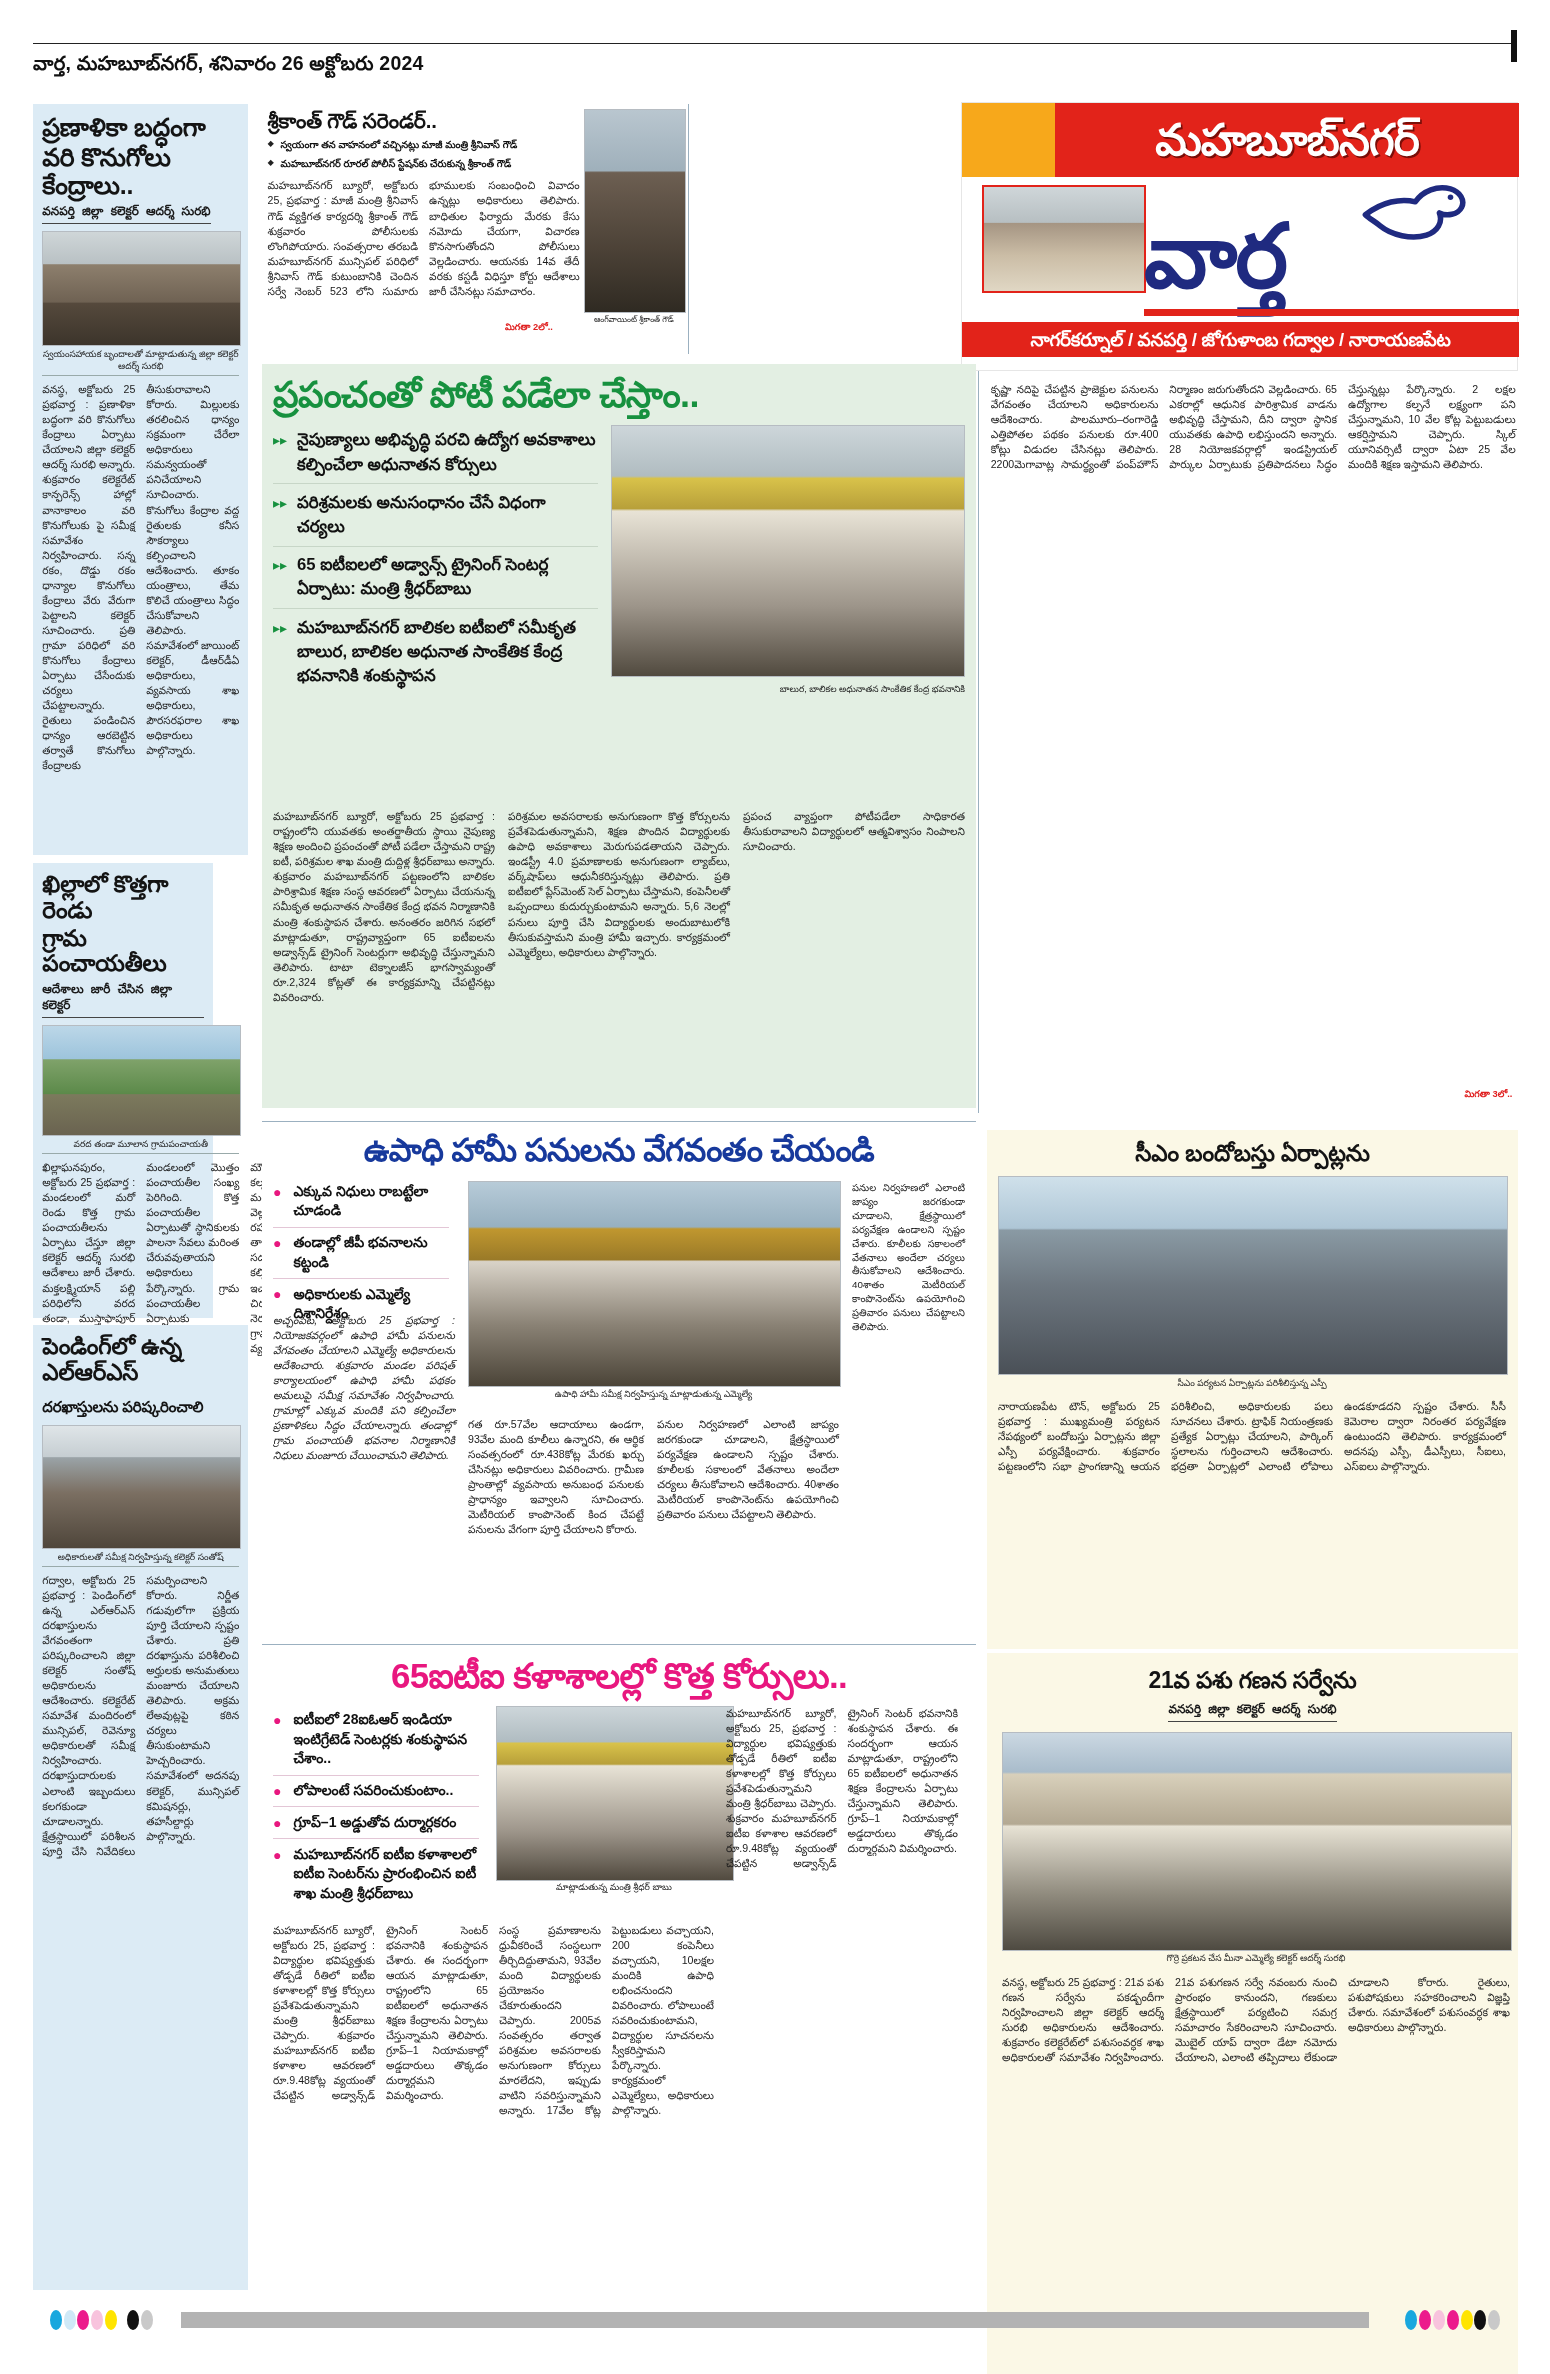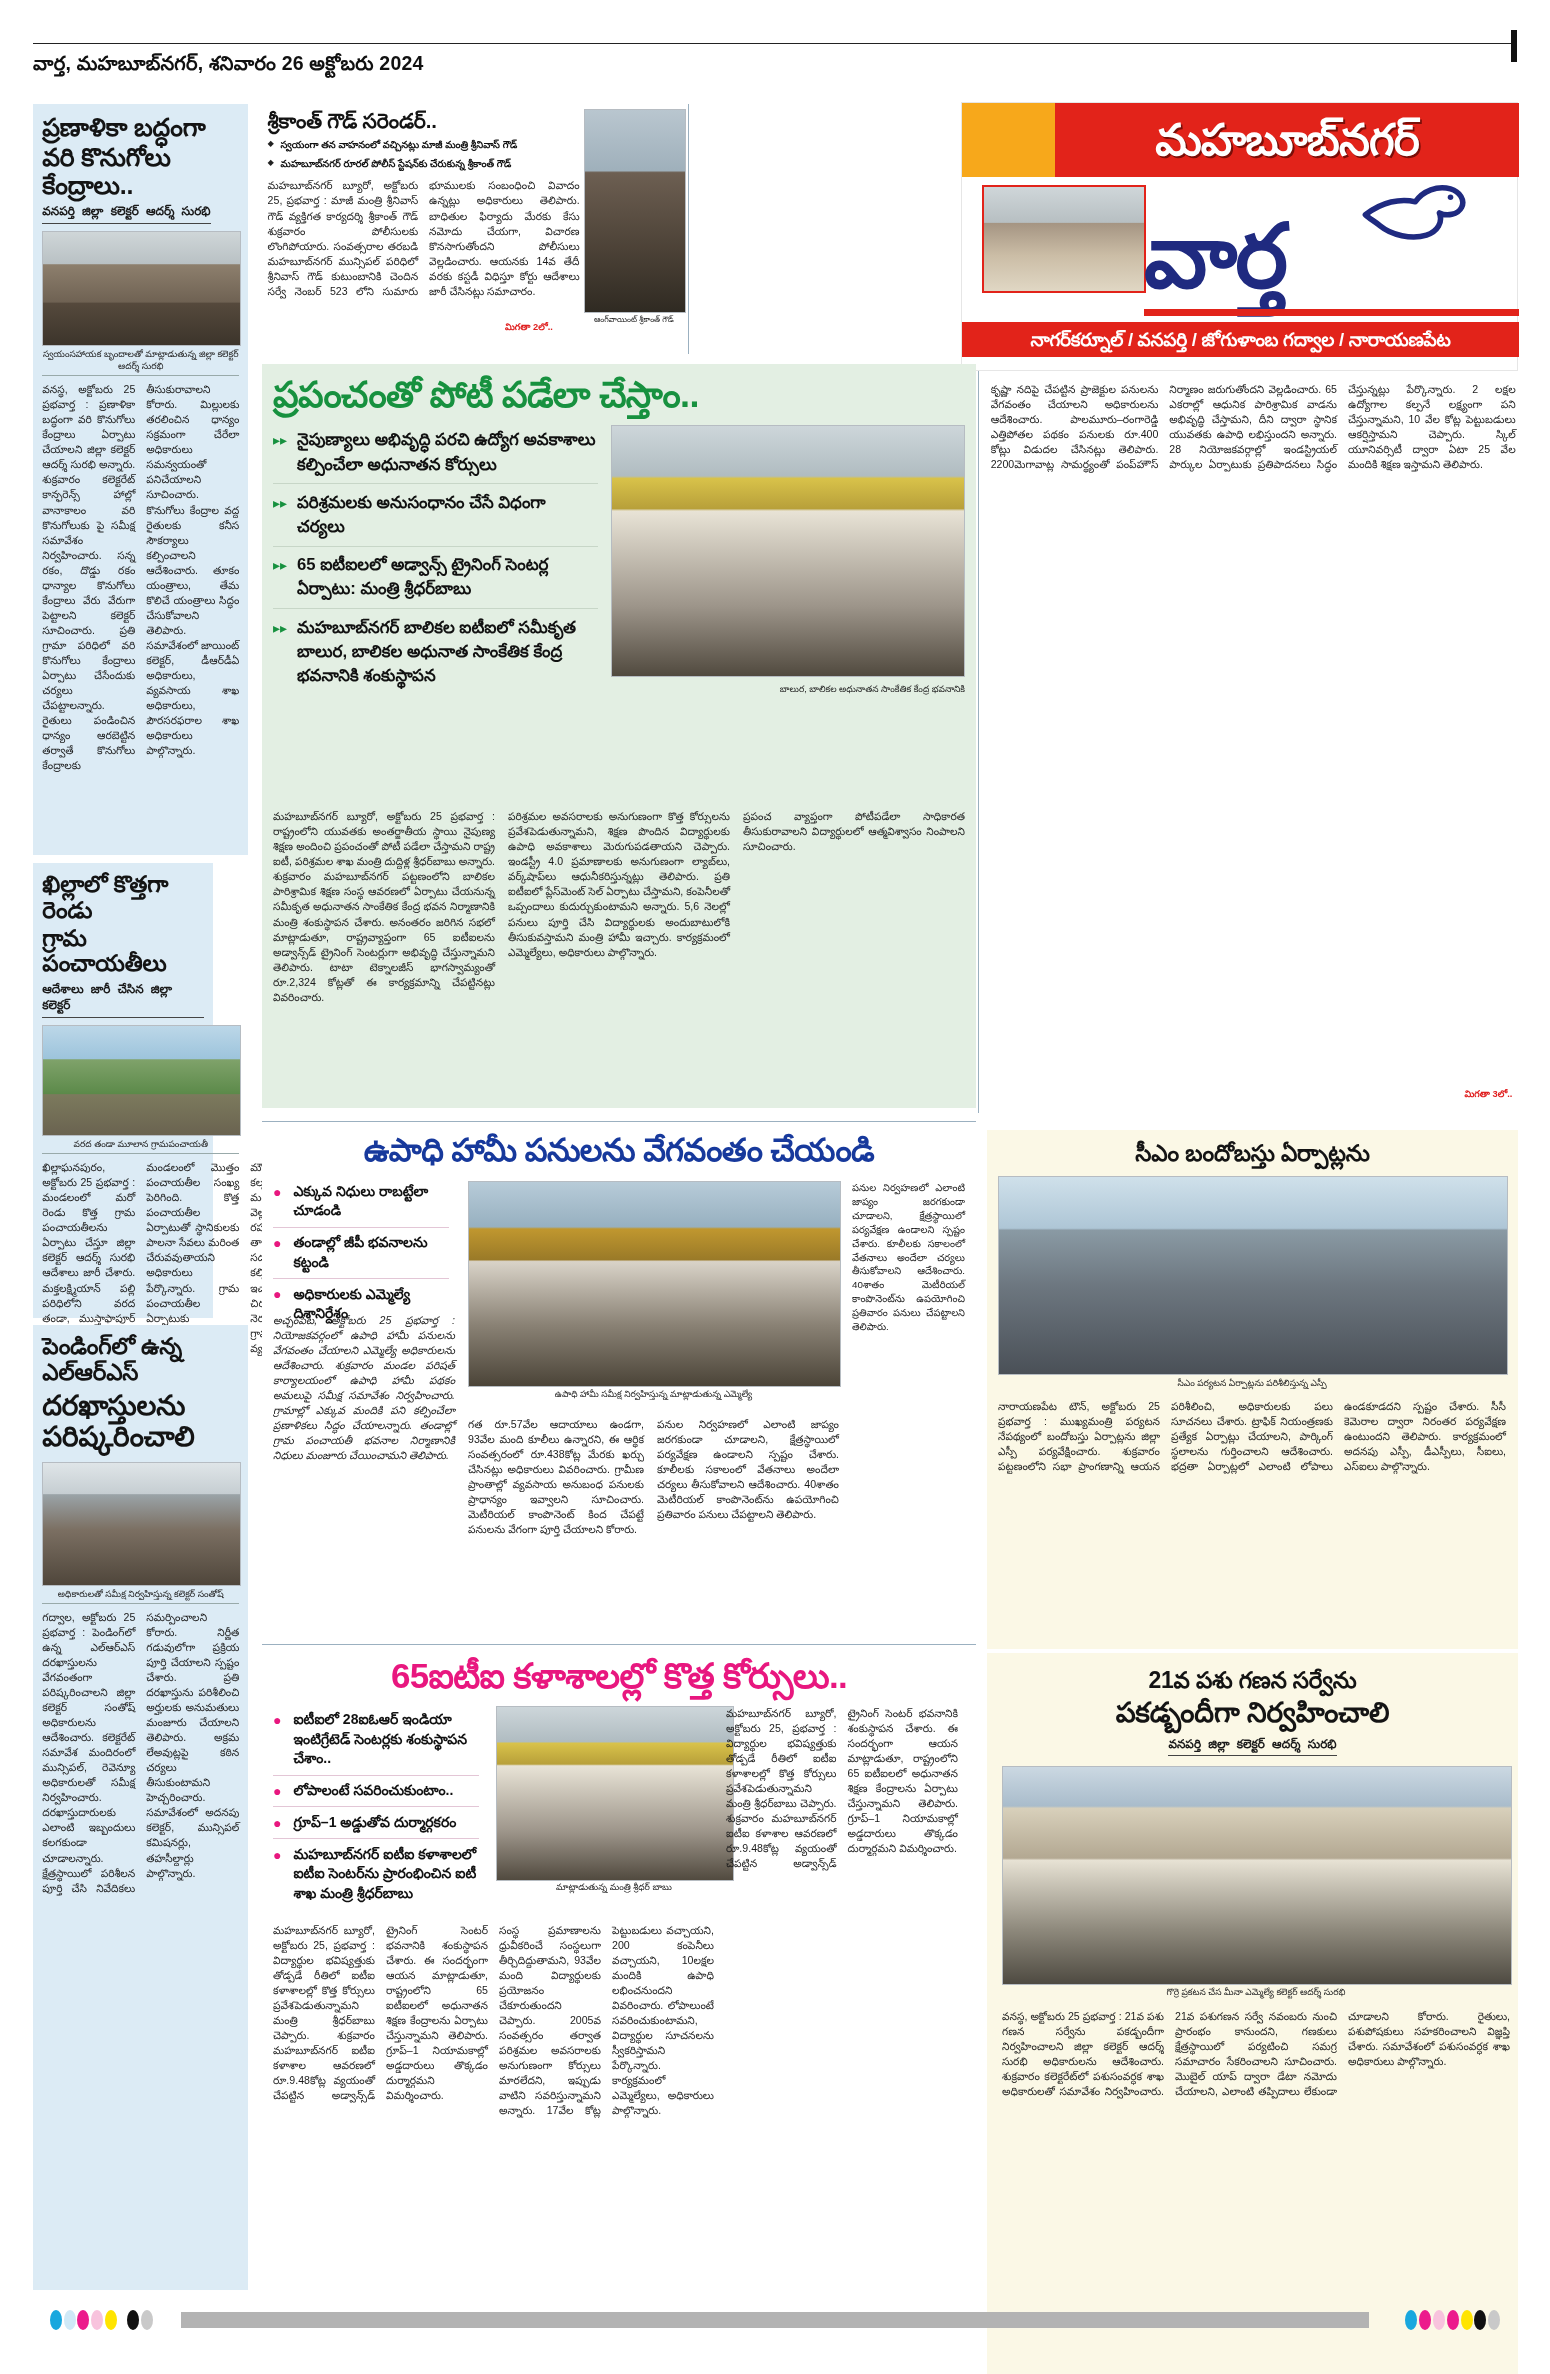--- a/index.html
+++ b/index.html
@@ -141,21 +141,21 @@
     <div class="hl hl-blk" style="font-size:23px;">ఖిల్లాలో కొత్తగా రెండు</div>
     <div class="hl hl-blk" style="font-size:23px;margin-top:1.9px;">గ్రామ పంచాయతీలు</div>
     <div class="sub" style="margin-top:5.6px;font-size:12px;">ఆదేశాలు జారీ చేసిన జిల్లా కలెక్టర్</div>
     <div class="photo village" style="margin-top:7.4px;width:197px;height:109px;"></div>
     <div class="caption" style="width:197px;margin-top:2.8px;">వరద తండా మూలాన గ్రామపంచాయతీ</div>
     <div class="body-col" style="margin-top:6.5px;width:197px;column-count:2;height:232px;">ఖిల్లాఘనపురం, అక్టోబరు 25 ప్రభవార్త : మండలంలో మరో రెండు కొత్త గ్రామ పంచాయతీలను ఏర్పాటు చేస్తూ జిల్లా కలెక్టర్ ఆదర్శ్ సురభి ఆదేశాలు జారీ చేశారు. మక్తలక్ష్మియాన్ పల్లి పరిధిలోని వరద తండా, ముస్తాఫాపూర్ పరిధిలోని మరో తండాను కొత్త పంచాయతీలుగా ప్రకటించారు. దీంతో మండలంలో మొత్తం పంచాయతీల సంఖ్య పెరిగింది. కొత్త పంచాయతీల ఏర్పాటుతో స్థానికులకు పాలనా సేవలు మరింత చేరువవుతాయని అధికారులు పేర్కొన్నారు. గ్రామ పంచాయతీల ఏర్పాటుకు సంబంధించి ప్రత్యేక అధికారులను నియమించనున్నట్లు తెలిపారు. తండాలలో మౌలిక వసతుల కల్పనకు నిధులు మంజూరు చేస్తామని వెల్లడించారు. రహదారులు, తాగునీరు, విద్యుత్ సదుపాయం కల్పిస్తామని హామీ ఇచ్చారు. స్థానికుల చిరకాల కోరిక నెరవేరిందని గ్రామస్తులు హర్షం వ్యక్తం చేశారు.</div>
   </div>
 
   <div class="tile tint-blue" style="left:33px;top:1325px;width:215px;height:965px;padding:9.3px;">
     <div class="hl hl-blk" style="font-size:23px;">పెండింగ్‌లో ఉన్న ఎల్‌ఆర్‌ఎస్</div>
-    <div class="hl hl-blk" style="font-size:28px;margin-top:4px;">దరఖాస్తులను పరిష్కరించాలి</div>
+    <div class="hl hl-blk" style="font-size:15px;margin-top:13px;">దరఖాస్తులను పరిష్కరించాలి</div>
     <div class="photo room" style="margin-top:9.3px;width:197px;height:122px;"></div>
     <div class="caption" style="width:197px;margin-top:2.8px;">అధికారులతో సమీక్ష నిర్వహిస్తున్న కలెక్టర్ సంతోష్</div>
     <div class="body-col" style="margin-top:6.5px;width:197px;column-count:2;height:742px;">గద్వాల, అక్టోబరు 25 ప్రభవార్త : పెండింగ్‌లో ఉన్న ఎల్‌ఆర్‌ఎస్ దరఖాస్తులను వేగవంతంగా పరిష్కరించాలని జిల్లా కలెక్టర్ సంతోష్ అధికారులను ఆదేశించారు. కలెక్టరేట్ సమావేశ మందిరంలో మున్సిపల్, రెవెన్యూ అధికారులతో సమీక్ష నిర్వహించారు. దరఖాస్తుదారులకు ఎలాంటి ఇబ్బందులు కలగకుండా చూడాలన్నారు. క్షేత్రస్థాయిలో పరిశీలన పూర్తి చేసి నివేదికలు సమర్పించాలని కోరారు. నిర్ణీత గడువులోగా ప్రక్రియ పూర్తి చేయాలని స్పష్టం చేశారు. ప్రతి దరఖాస్తును పరిశీలించి అర్హులకు అనుమతులు మంజూరు చేయాలని తెలిపారు. అక్రమ లేఅవుట్లపై కఠిన చర్యలు తీసుకుంటామని హెచ్చరించారు. సమావేశంలో అదనపు కలెక్టర్, మున్సిపల్ కమిషనర్లు, తహసీల్దార్లు పాల్గొన్నారు.</div>
   </div>
 
   <div class="tile tint-white" style="left:262px;top:104px;width:427px;height:250px;padding:5.6px;border-right:0.9px solid #9bb0c0;">
     <div class="hl hl-blk" style="font-size:20.4px;">శ్రీకాంత్ గౌడ్ సరెండర్..</div>
     <ul class="diamonds" style="margin-top:5.6px;width:315px;">
       <li><span class="bl">◆</span><span>స్వయంగా తన వాహనంలో వచ్చినట్లు మాజీ మంత్రి శ్రీనివాస్ గౌడ్</span></li>
       <li><span class="bl">◆</span><span>మహబూబ్‌నగర్ రూరల్ పోలీస్ స్టేషన్‌కు చేరుకున్న శ్రీకాంత్ గౌడ్</span></li>
@@ -246,21 +246,20 @@
 
   <div class="tile tint-cream" style="left:987px;top:1121px;width:531px;height:519px;padding:11px;">
     <div class="hl hl-blk" style="font-size:23px;text-align:center;">సీఎం బందోబస్తు ఏర్పాట్లను</div>
     <div class="photo officers" style="margin-top:9.3px;width:508px;height:197px;"></div>
     <div class="caption" style="width:508px;margin-top:2.8px;border:none;">సీఎం పర్యటన ఏర్పాట్లను పరిశీలిస్తున్న ఎస్పీ</div>
     <div class="body-col" style="margin-top:7.4px;width:508px;column-count:3;height:232px;">నారాయణపేట టౌన్, అక్టోబరు 25 ప్రభవార్త : ముఖ్యమంత్రి పర్యటన నేపథ్యంలో బందోబస్తు ఏర్పాట్లను జిల్లా ఎస్పీ పర్యవేక్షించారు. శుక్రవారం పట్టణంలోని సభా ప్రాంగణాన్ని ఆయన పరిశీలించి, అధికారులకు పలు సూచనలు చేశారు. ట్రాఫిక్ నియంత్రణకు ప్రత్యేక ఏర్పాట్లు చేయాలని, పార్కింగ్ స్థలాలను గుర్తించాలని ఆదేశించారు. భద్రతా ఏర్పాట్లలో ఎలాంటి లోపాలు ఉండకూడదని స్పష్టం చేశారు. సీసీ కెమెరాల ద్వారా నిరంతర పర్యవేక్షణ ఉంటుందని తెలిపారు. కార్యక్రమంలో అదనపు ఎస్పీ, డీఎస్పీలు, సీఐలు, ఎస్‌ఐలు పాల్గొన్నారు.</div>
   </div>
 
   <div class="tile tint-cream" style="left:987px;top:1644px;width:531px;height:745px;padding:15px;">
     <div class="hl hl-blk" style="font-size:23px;text-align:center;">21వ పశు గణన సర్వేను</div>
-    <div class="hl hl-blk" style="font-size:28px;text-align:center;margin-top:2.8px;">పకడ్బందీగా నిర్వహించాలి</div>
     <div style="text-align:center;margin-top:5.6px;">
       <span class="sub" style="font-size:12px;">వనపర్తి జిల్లా కలెక్టర్ ఆదర్శ్ సురభి</span>
     </div>
     <div class="photo cheque" style="margin-top:9.3px;width:508px;height:217px;"></div>
     <div class="caption" style="width:508px;margin-top:2.8px;border:none;">గొర్రె ప్రకటన చేస మీనా ఎమ్మెల్యే కలెక్టర్ ఆదర్శ్ సురభి</div>
     <div class="body-col" style="margin-top:7.4px;width:508px;column-count:3;height:306px;">వనస్థ, అక్టోబరు 25 ప్రభవార్త : 21వ పశు గణన సర్వేను పకడ్బందీగా నిర్వహించాలని జిల్లా కలెక్టర్ ఆదర్శ్ సురభి అధికారులను ఆదేశించారు. శుక్రవారం కలెక్టరేట్‌లో పశుసంవర్ధక శాఖ అధికారులతో సమావేశం నిర్వహించారు. 21వ పశుగణన సర్వే నవంబరు నుంచి ప్రారంభం కానుందని, గణకులు క్షేత్రస్థాయిలో పర్యటించి సమగ్ర సమాచారం సేకరించాలని సూచించారు. మొబైల్ యాప్ ద్వారా డేటా నమోదు చేయాలని, ఎలాంటి తప్పిదాలు లేకుండా చూడాలని కోరారు. రైతులు, పశుపోషకులు సహకరించాలని విజ్ఞప్తి చేశారు. సమావేశంలో పశుసంవర్ధక శాఖ అధికారులు పాల్గొన్నారు.</div>
   </div>
 
   <div class="regbar">
     <div class="grey"></div>

